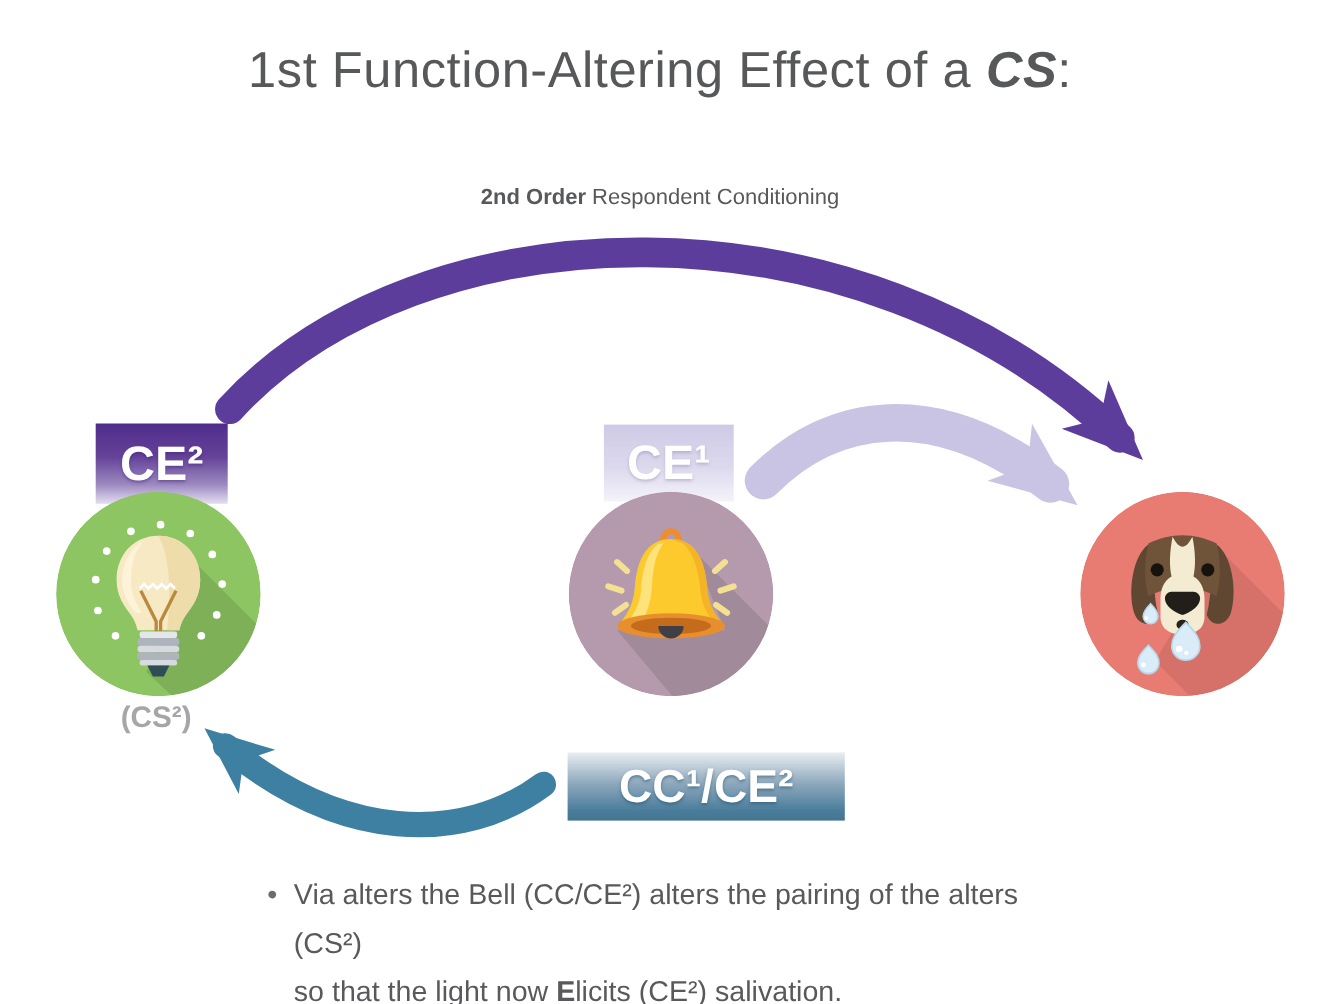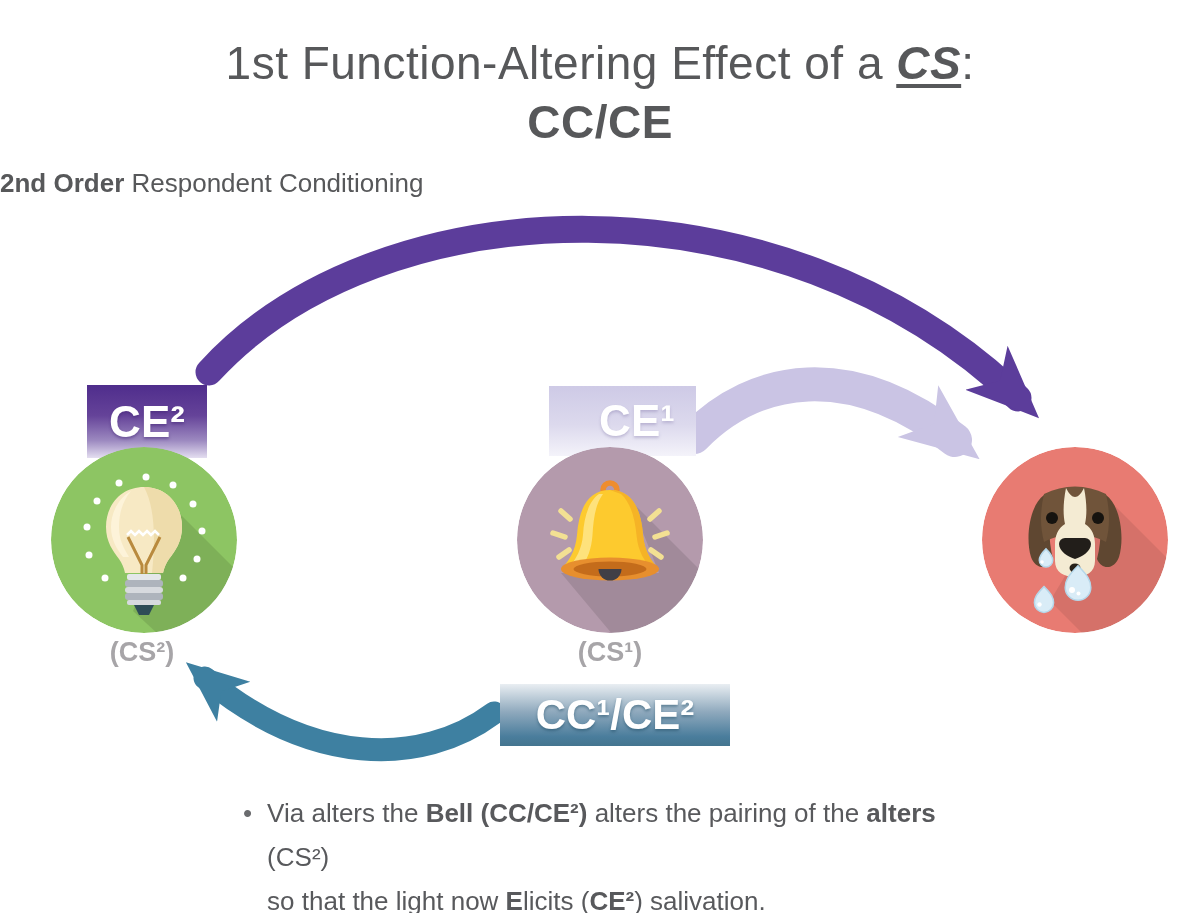--- a/index.html
+++ b/index.html
@@ -3,63 +3,62 @@
 <meta charset="utf-8">
 <style>
   html,body{margin:0;padding:0;background:#ffffff;}
   .canvas{
     position:relative;width:1200px;height:913px;overflow:hidden;background:#ffffff;
     font-family:"Liberation Sans","DejaVu Sans",sans-serif;
   }
   
   .title-line1{position:absolute;left:0;right:0;top:36px;text-align:center;
     font-size:46px;font-weight:500;color:#57585a;letter-spacing:.5px;}
-  .title-line1 .cs{font-weight:800;font-style:italic;text-decoration:underline;text-underline-offset:5px;margin-top:44px;}
+  .title-line1 .cs{font-weight:800;font-style:italic;text-underline-offset:5px;margin-top:44px;}
   .title-line2{position:absolute;left:0;right:0;top:95px;text-align:center;
     font-size:46px;font-weight:800;color:#57585a;letter-spacing:.5px;}
-  .subtitle{position:absolute;left:0;right:0;top:168px;text-align:left;
-    font-size:26px;color:#57585a;}
+  .subtitle{position:absolute;left:0;right:0;top:168px;text-align:center;
+    font-size:20px;color:#57585a;}
   .subtitle .b{font-weight:800;}
   
   .arrows{position:absolute;left:0;top:0;width:1200px;height:913px;}
   
   .badge{position:absolute;display:flex;align-items:center;justify-content:center;
     color:#ffffff;font-weight:800;text-align:center;}
   .badge-ce2{left:87px;top:385px;width:120px;height:73px;font-size:44px;
     background:linear-gradient(180deg,#4f2d8c 0%,#654399 42%,#9c89c0 76%,#e4def0 100%);
     text-shadow:0 2px 3px rgba(60,30,110,.45);}
   .badge-ce1{left:549px;top:386px;width:118px;height:70px;font-size:44px;
     background:linear-gradient(180deg,#cecae6 0%,#dcd9ed 55%,#f4f3fa 100%);
-    text-shadow:0 2px 3px rgba(120,110,160,.35);padding-left:29px;}
-  .badge-cc{left:500px;top:684px;width:230px;height:62px;font-size:42px;
+    text-shadow:0 2px 3px rgba(120,110,160,.35);}
+  .badge-cc{left:516px;top:684px;width:252px;height:62px;font-size:42px;
     background:linear-gradient(180deg,#e9eef2 0%,#8fa9bd 45%,#4a7d9c 85%,#44758f 100%);
     text-shadow:0 2px 3px rgba(35,80,105,.55);}
   
   .node-icon{position:absolute;width:190px;height:190px;}
   .node-light{left:49px;top:445px;}
   .node-bell{left:515px;top:445px;}
   .node-dog{left:980px;top:445px;}
   .caption{position:absolute;width:160px;text-align:center;top:637px;
     font-size:27px;font-weight:800;color:#a7a5a8;}
   .caption-cs2{left:62px;}
   .caption-cs1{left:530px;}
   
   .bullet{position:absolute;left:243px;top:791px;width:745px;display:flex;
     font-size:26px;line-height:44px;color:#58595c;}
   .bullet .marker{margin-right:15px;color:#6a6b6e;}
-  .bullet .b{font-weight:700;}
+  .bullet .b{font-weight:400;}
   .bullet .bu{font-weight:800;text-decoration:underline;text-underline-offset:3px;}
 </style>
 </head>
 <body>
 
 <div class="canvas">
 
   <div class="title-line1"><span>1st Function-Altering Effect of a </span><span class="cs">CS</span><span>:</span></div>
-  <div class="title-line2">CC/CE</div>
   <div class="subtitle"><span class="b">2nd Order</span><span> Respondent Conditioning</span></div>
 
   <svg class="arrows" viewBox="0 0 1200 913">
     <defs>
       <marker id="head-purple" viewBox="0 0 10 10" refX="6" refY="5" markerWidth="2.7" markerHeight="2.7" orient="auto" markerUnits="strokeWidth">
         <polygon points="0,0.8 10,5 0,9.2 2.6,5" fill="#5c3d9b"></polygon>
       </marker>
       <marker id="head-lavender" viewBox="0 0 10 10" refX="6" refY="5" markerWidth="2.3" markerHeight="2.3" orient="auto" markerUnits="strokeWidth">
         <polygon points="0,0.8 10,5 0,9.2 2.6,5" fill="#cac4e4"></polygon>
       </marker>
@@ -136,21 +135,20 @@
         <path d="M106 49 C 116 58 120 74 121.5 90 C 123 107 130 117 137 123 L 144 124 C 137 117 129.5 107 128 90 C 126 62 116 45 95 45 Z" fill="#f3ac24" opacity="0.8"></path>
         <path d="M84 49 C 75 55 69 70 68 90 C 66.8 104 61 114 55 121 L 67 121 C 72.5 114 76.5 104 77.5 90 C 78.5 72 81 58 88 49 Z" fill="#fee27c"></path>
       </g>
       <g>
         <ellipse cx="95" cy="124" rx="49" ry="11.5" fill="#e78f2e"></ellipse>
         <ellipse cx="95" cy="124" rx="36.5" ry="7.5" fill="#c46c1b"></ellipse>
         <path d="M83.5 124 a 11.5 11.5 0 0 0 23 0 Z" fill="#413f46"></path>
       </g>
     </g>
   </svg>
-  <div class="caption caption-cs1">(CS¹)</div>
 
   <svg class="node-icon node-dog" viewBox="0 0 190 190">
     <clipPath id="clip-dog">
         <circle cx="95" cy="95" r="93"></circle>
       </clipPath>
     <g clip-path="url(#clip-dog)">
       <circle cx="95" cy="95" r="93" fill="#e87b72"></circle>
       <path d="M130 56 L190 116 L190 190 L104 190 L70 156 Z" fill="#000000" opacity="0.08"></path>
       <g>
         <path d="M64 50 C 50 60 45 92 51 112 C 55 124 68 126 73 114 C 68 94 68 70 73 55 Z" fill="#5f4731"></path>

